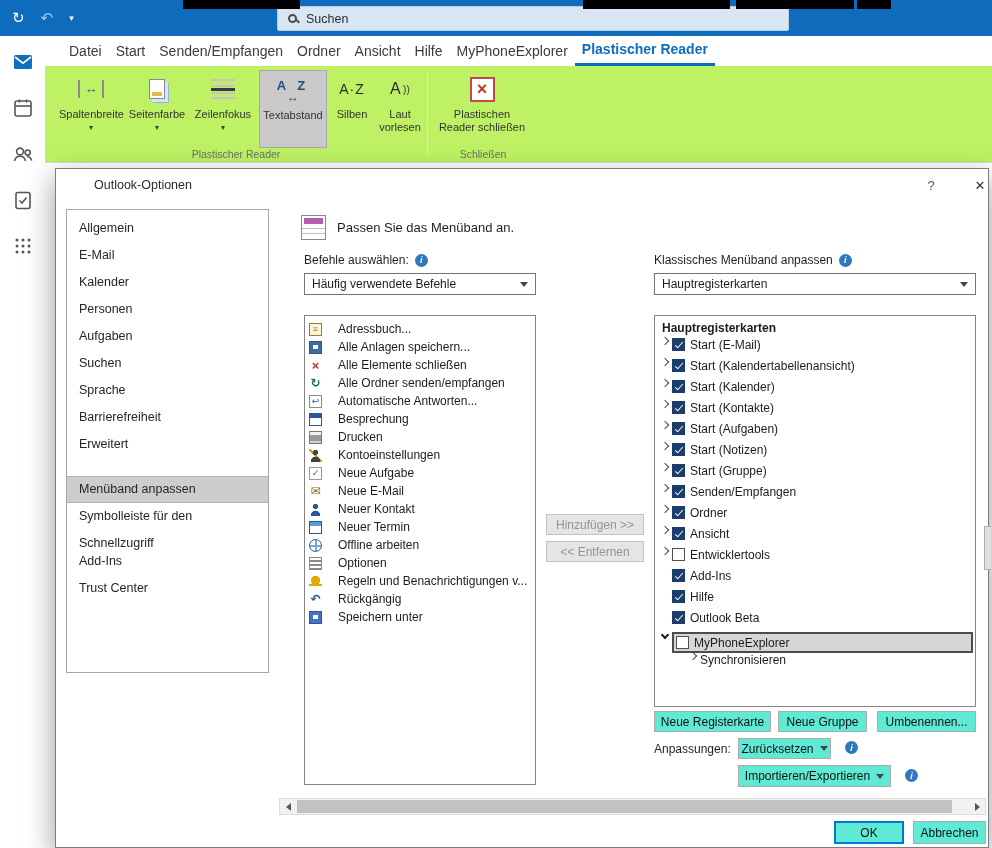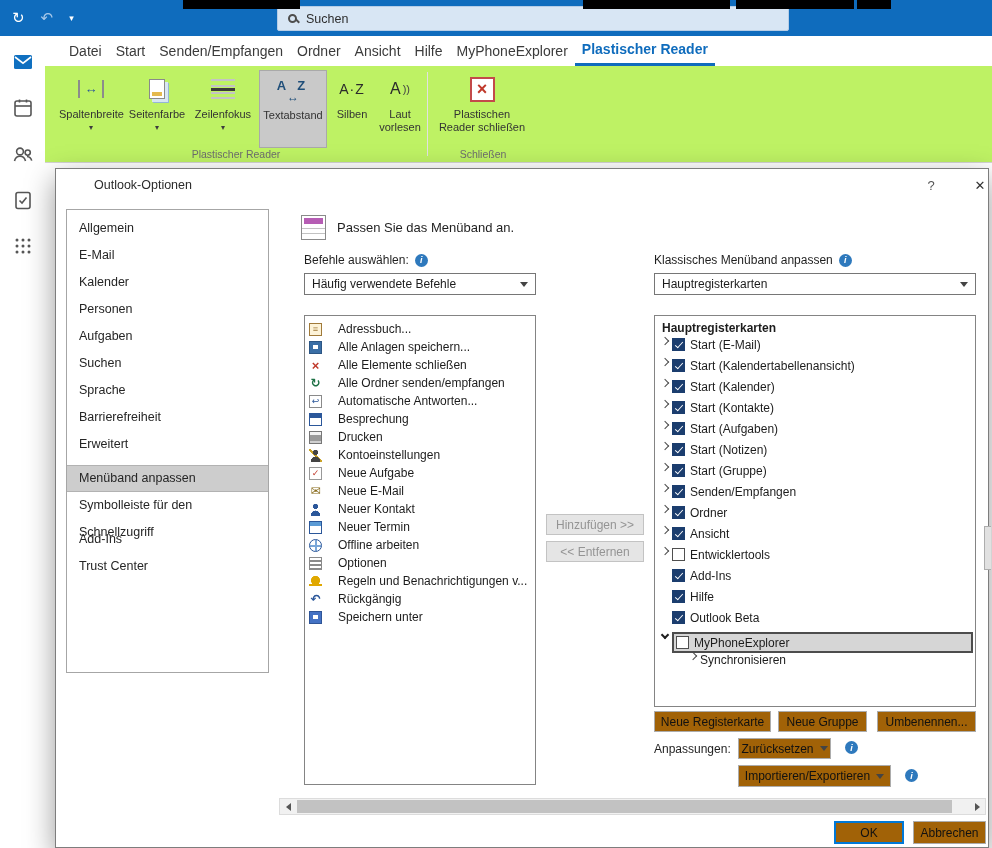--- a/index.html
+++ b/index.html
@@ -52,21 +52,21 @@
   .ic-closereader::after{content:"×";color:#c0392b;font-size:18px;font-weight:700;line-height:1}
 
   
   .dialog{position:absolute;left:55px;top:168px;width:934px;height:680px;background:#fff;border:1px solid #7d7d7d;box-shadow:0 10px 28px rgba(0,0,0,.4)}
   .dlg-title{position:absolute;left:38px;top:9px;font-size:12.5px;color:#2b2b2b}
   .dlg-help{position:absolute;left:864px;top:6px;width:22px;height:22px;text-align:center;line-height:22px;font-size:13px;color:#555}
   .dlg-close{position:absolute;left:912px;top:6px;width:24px;height:22px;text-align:center;line-height:22px;font-size:13px;color:#333}
 
   .nav{position:absolute;left:10px;top:40px;width:203px;height:464px;border:1px solid #a6a6a6;background:#fff;padding-top:5px;font-size:12.5px}
   .nav-item{height:27px;line-height:27px;padding-left:12px;color:#252525}
-  .nav-item.gap{margin-top:7px}
+  .nav-item.gap{margin-top:18px}
   .nav-item.sel{background:#cdcdcd;border-top:1px solid #b2b2b2;border-bottom:1px solid #b2b2b2;line-height:25px}
 
   .hdr{position:absolute;left:245px;top:46px;display:flex;align-items:center;gap:11px;font-size:13px;color:#1f1f1f}
   .hdr-ic{width:25px;height:25px;border:1px solid #8a8a8a;position:relative;background:linear-gradient(transparent 0 12px,#c2c2c2 12px 13px,transparent 13px 17px,#c2c2c2 17px 18px,transparent 18px)}
   .hdr-ic::before{content:"";position:absolute;left:2px;top:2px;right:2px;height:6px;background:#b65db4}
 
   .flabel{position:absolute;font-size:12px;color:#1f1f1f;display:flex;align-items:center}
   .info{width:13px;height:13px;border-radius:50%;background:#2e79bd;color:#fff;font-size:9px;font-style:italic;font-weight:700;display:inline-flex;align-items:center;justify-content:center;margin-left:6px;flex:none}
   .info::after{content:"i"}
   .combo{position:absolute;height:22px;background:#fff;border:1px solid #767676;display:flex;align-items:center;justify-content:space-between;padding:0 7px;font-size:12px}
@@ -89,21 +89,21 @@
   .ci-new-task{border:1px solid #999;background:#fff;color:#c0392b;font-weight:700}.ci-new-task::after{content:"✓"}
   .ci-new-email{color:#8a6d1f}.ci-new-email::after{content:"✉";font-size:12px}
   .ci-new-contact{background:radial-gradient(circle at 50% 26%,#2b579a 0 2.6px,transparent 2.8px),radial-gradient(circle at 50% 94%,#2b579a 0 4.6px,transparent 4.8px)}
   .ci-new-appointment{border:1px solid #2b579a;background:linear-gradient(#5b9bd5 0 4px,#fff 4px)}
   .ci-work-offline{border:1px solid #2b579a;border-radius:50%;background:linear-gradient(transparent 0 5px,#7aa7d9 5px 7px,transparent 7px),linear-gradient(90deg,transparent 0 5px,#7aa7d9 5px 7px,transparent 7px)}
   .ci-options{border:1px solid #8a8a8a;background:repeating-linear-gradient(#fff 0 2px,#8a8a8a 2px 4px)}
   .ci-rules-alerts{background:radial-gradient(circle at 50% 42%,#e0a800 0 4.4px,transparent 4.6px),linear-gradient(transparent 0 9px,#e0a800 9px 11px,transparent 11px)}
   .ci-undo{color:#2b579a;font-weight:700}.ci-undo::after{content:"↶";font-size:12px}
   .ci-save-as{background:#4472c4;border:1px solid #2f5597}.ci-save-as::after{content:"";width:5px;height:4px;background:#fff}
 
-  .wbtn{position:absolute;height:21px;background:#a16207;border:1px solid #acacac;font-size:12px;color:#111;display:flex;align-items:center;justify-content:center;gap:6px;white-space:nowrap}
+  .wbtn{position:absolute;height:21px;background:#5eead4;border:1px solid #acacac;font-size:12px;color:#111;display:flex;align-items:center;justify-content:center;gap:6px;white-space:nowrap}
   .wbtn.dis{background:#e5e5e5;border-color:#c3c3c3;color:#949494}
   .okbtn{border:2px solid #0078d7}
 
   .tabsbox{left:598px;top:146px;width:322px;height:392px}
   .tb-header{font-weight:700;padding:5px 0 3px 7px;font-size:12px}
   .trow{display:flex;height:21px;padding-left:3px;font-size:12px;color:#1c1c1c}
   .acol{width:14px;display:flex;justify-content:center;flex:none}
   .chev{width:6px;height:6px;border-top:1.6px solid #4a4a4a;border-right:1.6px solid #4a4a4a;transform:rotate(45deg);flex:none}
   .chevd{width:6px;height:6px;border-top:2px solid #1f1f1f;border-right:2px solid #1f1f1f;transform:rotate(135deg);flex:none}
   .cb{width:13px;height:13px;border:1px solid #4f4f4f;background:#fff;margin-right:5px;flex:none;position:relative}

